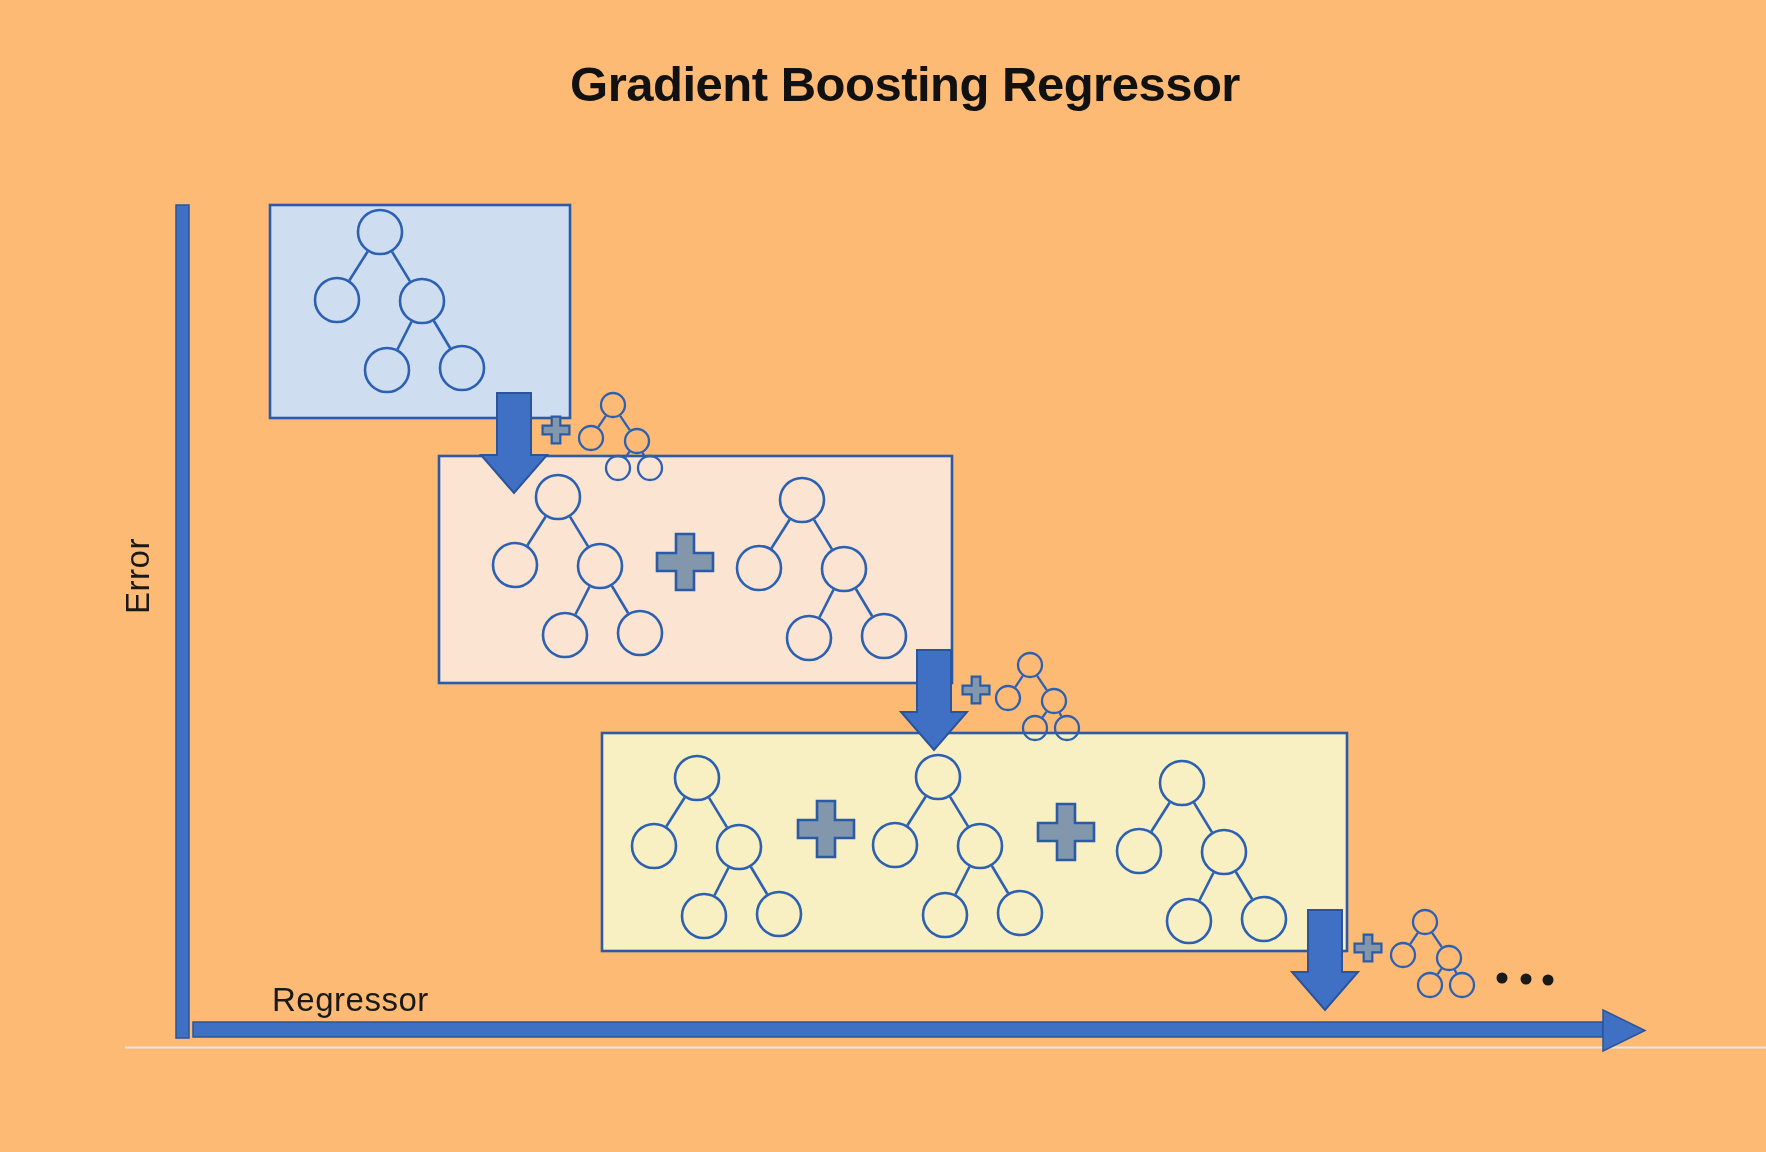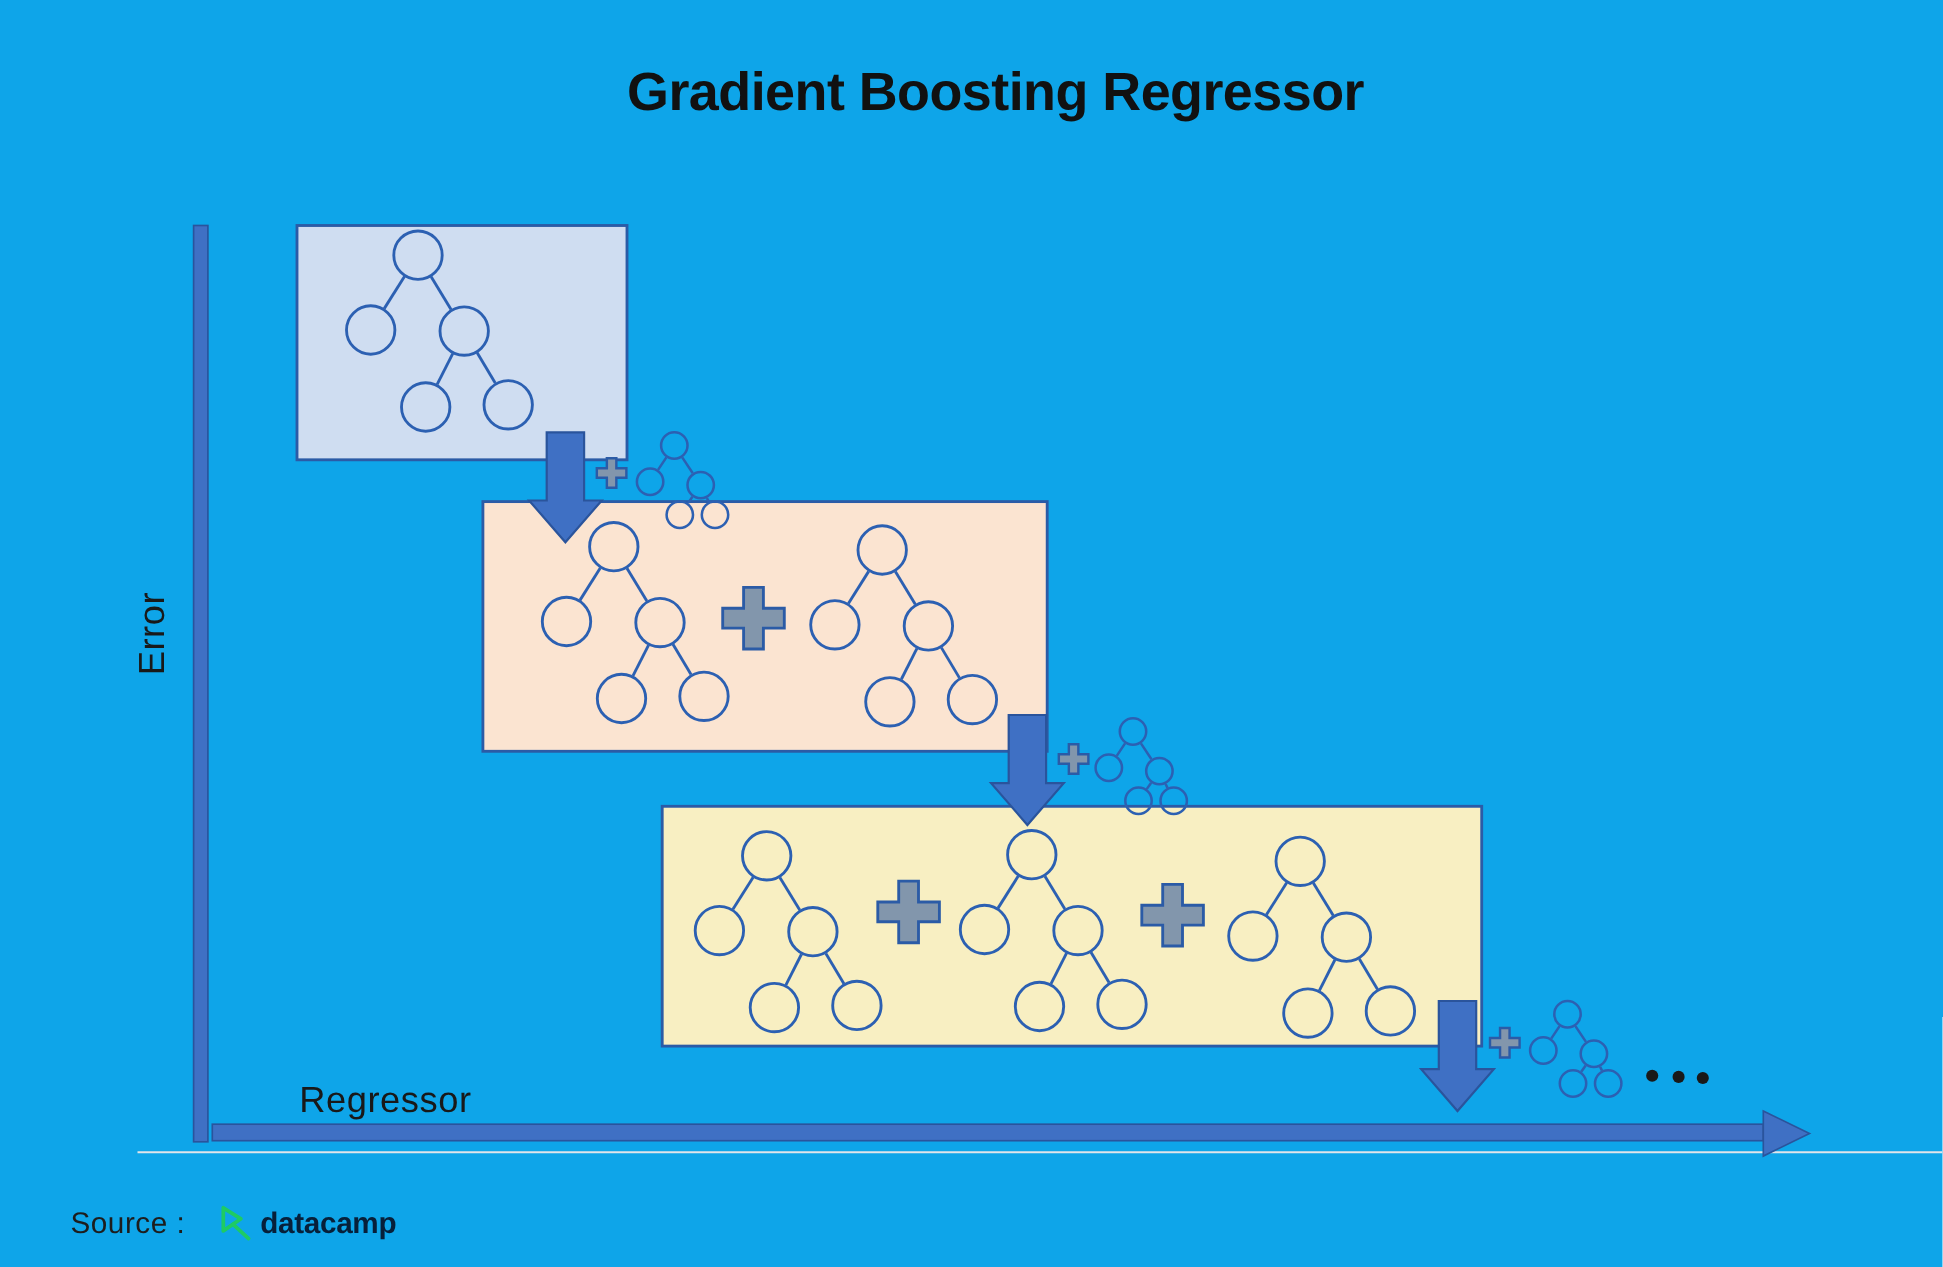--- a/index.html
+++ b/index.html
@@ -1,18 +1,18 @@
 <!DOCTYPE html>
 <html><head>
 <meta charset="utf-8">
 <style>
   html,body{margin:0;padding:0;background:#ffffff;}
   #canvas{
     position:relative;width:1766px;height:1152px;overflow:hidden;
-    background:#0ea5e9;
+    background:#fdba74;
     font-family:"Liberation Sans", sans-serif;
   }
   #diagram-svg{position:absolute;left:0;top:0;}
   .abs{position:absolute;}
   #page-title{
     left:0;right:0;top:56px;text-align:center;
     transform:translateX(22px);
     font-size:49px;font-weight:700;letter-spacing:-0.5px;color:#111;
   }
   #y-axis-label{
@@ -185,24 +185,14 @@
         <circle cx="1548" cy="980" r="5.5" fill="#191919"></circle>
       </g>
   </svg>
 
   <div id="page-title" class="abs">Gradient Boosting Regressor</div>
 
   <div id="y-axis-label" class="abs">Error</div>
 
   <div id="x-axis-label" class="abs">Regressor</div>
 
-  <div id="source-row" class="abs">
-    <span id="source-label">Source :</span>
-    <span id="datacamp-logo">
-      <svg width="34" height="36" viewBox="0 0 34 36">
-        <path d="M8 4 L8 25 L24 14 Z" fill="none" stroke="#1ecb63" stroke-width="3.4" stroke-linejoin="round"></path>
-        <path d="M17 19 L31 32" fill="none" stroke="#1ecb63" stroke-width="3.4" stroke-linecap="round"></path>
-      </svg>
-      <span id="brand-text">datacamp</span>
-    </span>
-  </div>
 
 </div>
 
 </body></html>

